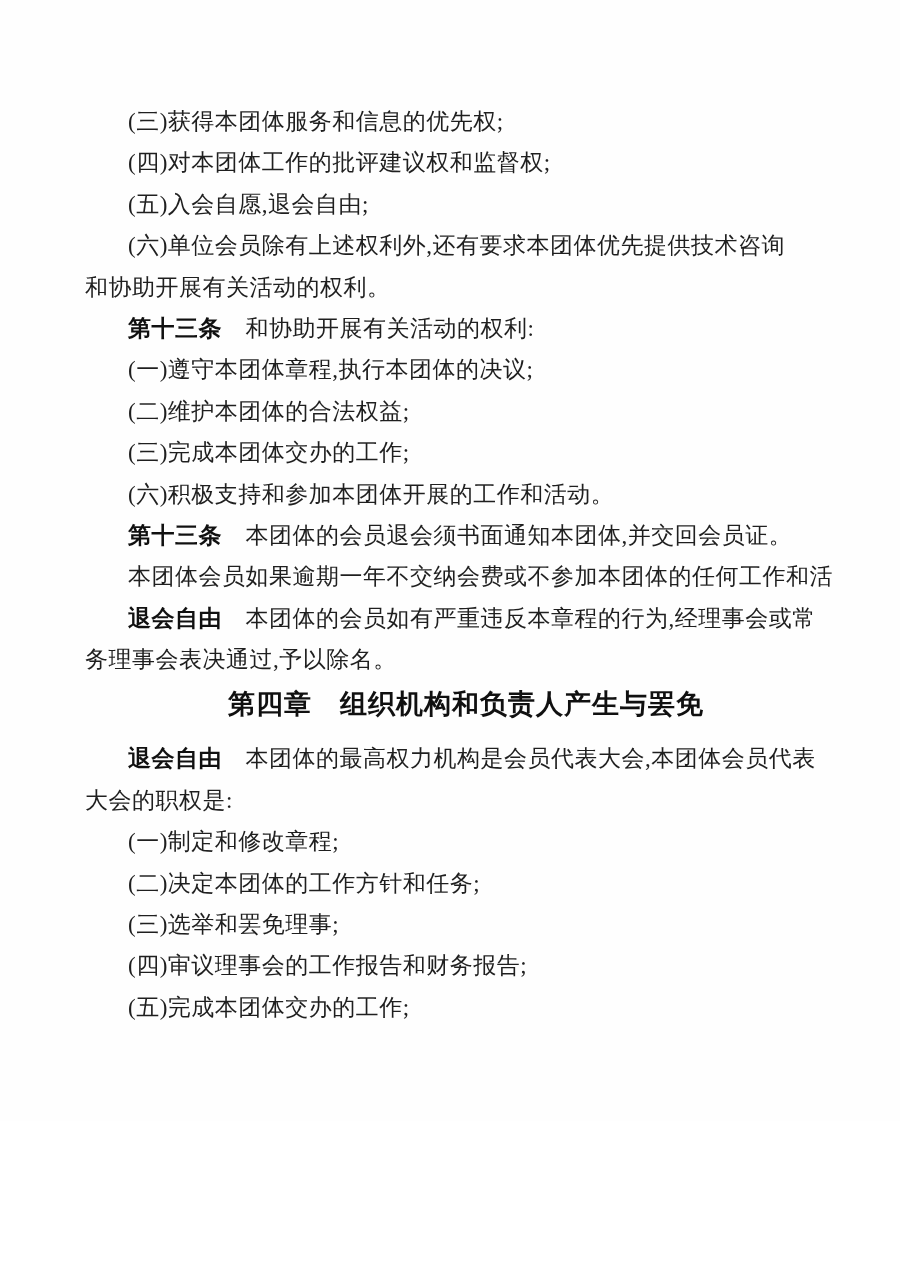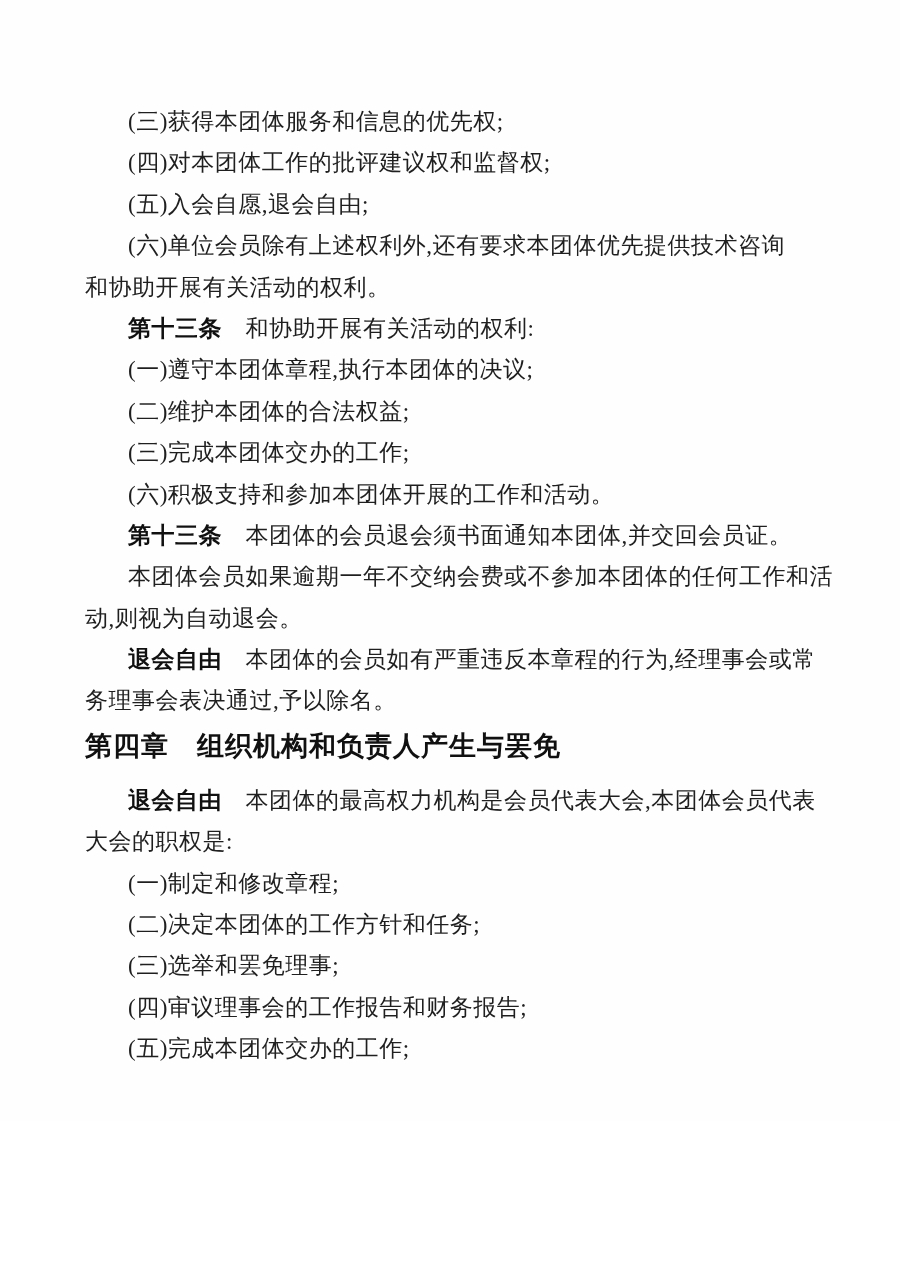--- a/index.html
+++ b/index.html
@@ -35,20 +35,21 @@
   .run.bold {
     font-family: "Liberation Sans", "DejaVu Sans", sans-serif;
     font-weight: 700;
     color: #101010;
   }
   .line.chapter {
     height: 44px;
     line-height: 44px;
     margin: 2px 0 12px 0;
     padding-left: 0;
+    text-align: center;
     font-size: 27px;
     letter-spacing: 1px;
   }
   .line.chapter .run {
     font-family: "Liberation Sans", "DejaVu Sans", sans-serif;
     font-weight: 700;
     color: #101010;
   }
   .page-number {
     position: absolute;
@@ -71,21 +72,20 @@
       <div class="line indent"><span class="run">(五)入会自愿,退会自由;</span></div>
       <div class="line indent"><span class="run">(六)单位会员除有上述权利外,还有要求本团体优先提供技术咨询</span></div>
       <div class="line"><span class="run">和协助开展有关活动的权利。</span></div>
       <div class="line indent"><span class="run bold">第十三条</span><span class="run">　和协助开展有关活动的权利:</span></div>
       <div class="line indent"><span class="run">(一)遵守本团体章程,执行本团体的决议;</span></div>
       <div class="line indent"><span class="run">(二)维护本团体的合法权益;</span></div>
       <div class="line indent"><span class="run">(三)完成本团体交办的工作;</span></div>
       <div class="line indent"><span class="run">(六)积极支持和参加本团体开展的工作和活动。</span></div>
       <div class="line indent"><span class="run bold">第十三条</span><span class="run">　本团体的会员退会须书面通知本团体,并交回会员证。</span></div>
       <div class="line indent"><span class="run">本团体会员如果逾期一年不交纳会费或不参加本团体的任何工作和活</span></div>
-      <div class="line"><span class="run">动,则视为自动退会。</span></div>
       <div class="line indent"><span class="run bold">退会自由</span><span class="run">　本团体的会员如有严重违反本章程的行为,经理事会或常</span></div>
       <div class="line"><span class="run">务理事会表决通过,予以除名。</span></div>
       <div class="line chapter"><span class="run bold">第四章　组织机构和负责人产生与罢免</span></div>
       <div class="line indent"><span class="run bold">退会自由</span><span class="run">　本团体的最高权力机构是会员代表大会,本团体会员代表</span></div>
       <div class="line"><span class="run">大会的职权是:</span></div>
       <div class="line indent"><span class="run">(一)制定和修改章程;</span></div>
       <div class="line indent"><span class="run">(二)决定本团体的工作方针和任务;</span></div>
       <div class="line indent"><span class="run">(三)选举和罢免理事;</span></div>
       <div class="line indent"><span class="run">(四)审议理事会的工作报告和财务报告;</span></div>
       <div class="line indent"><span class="run">(五)完成本团体交办的工作;</span></div>

